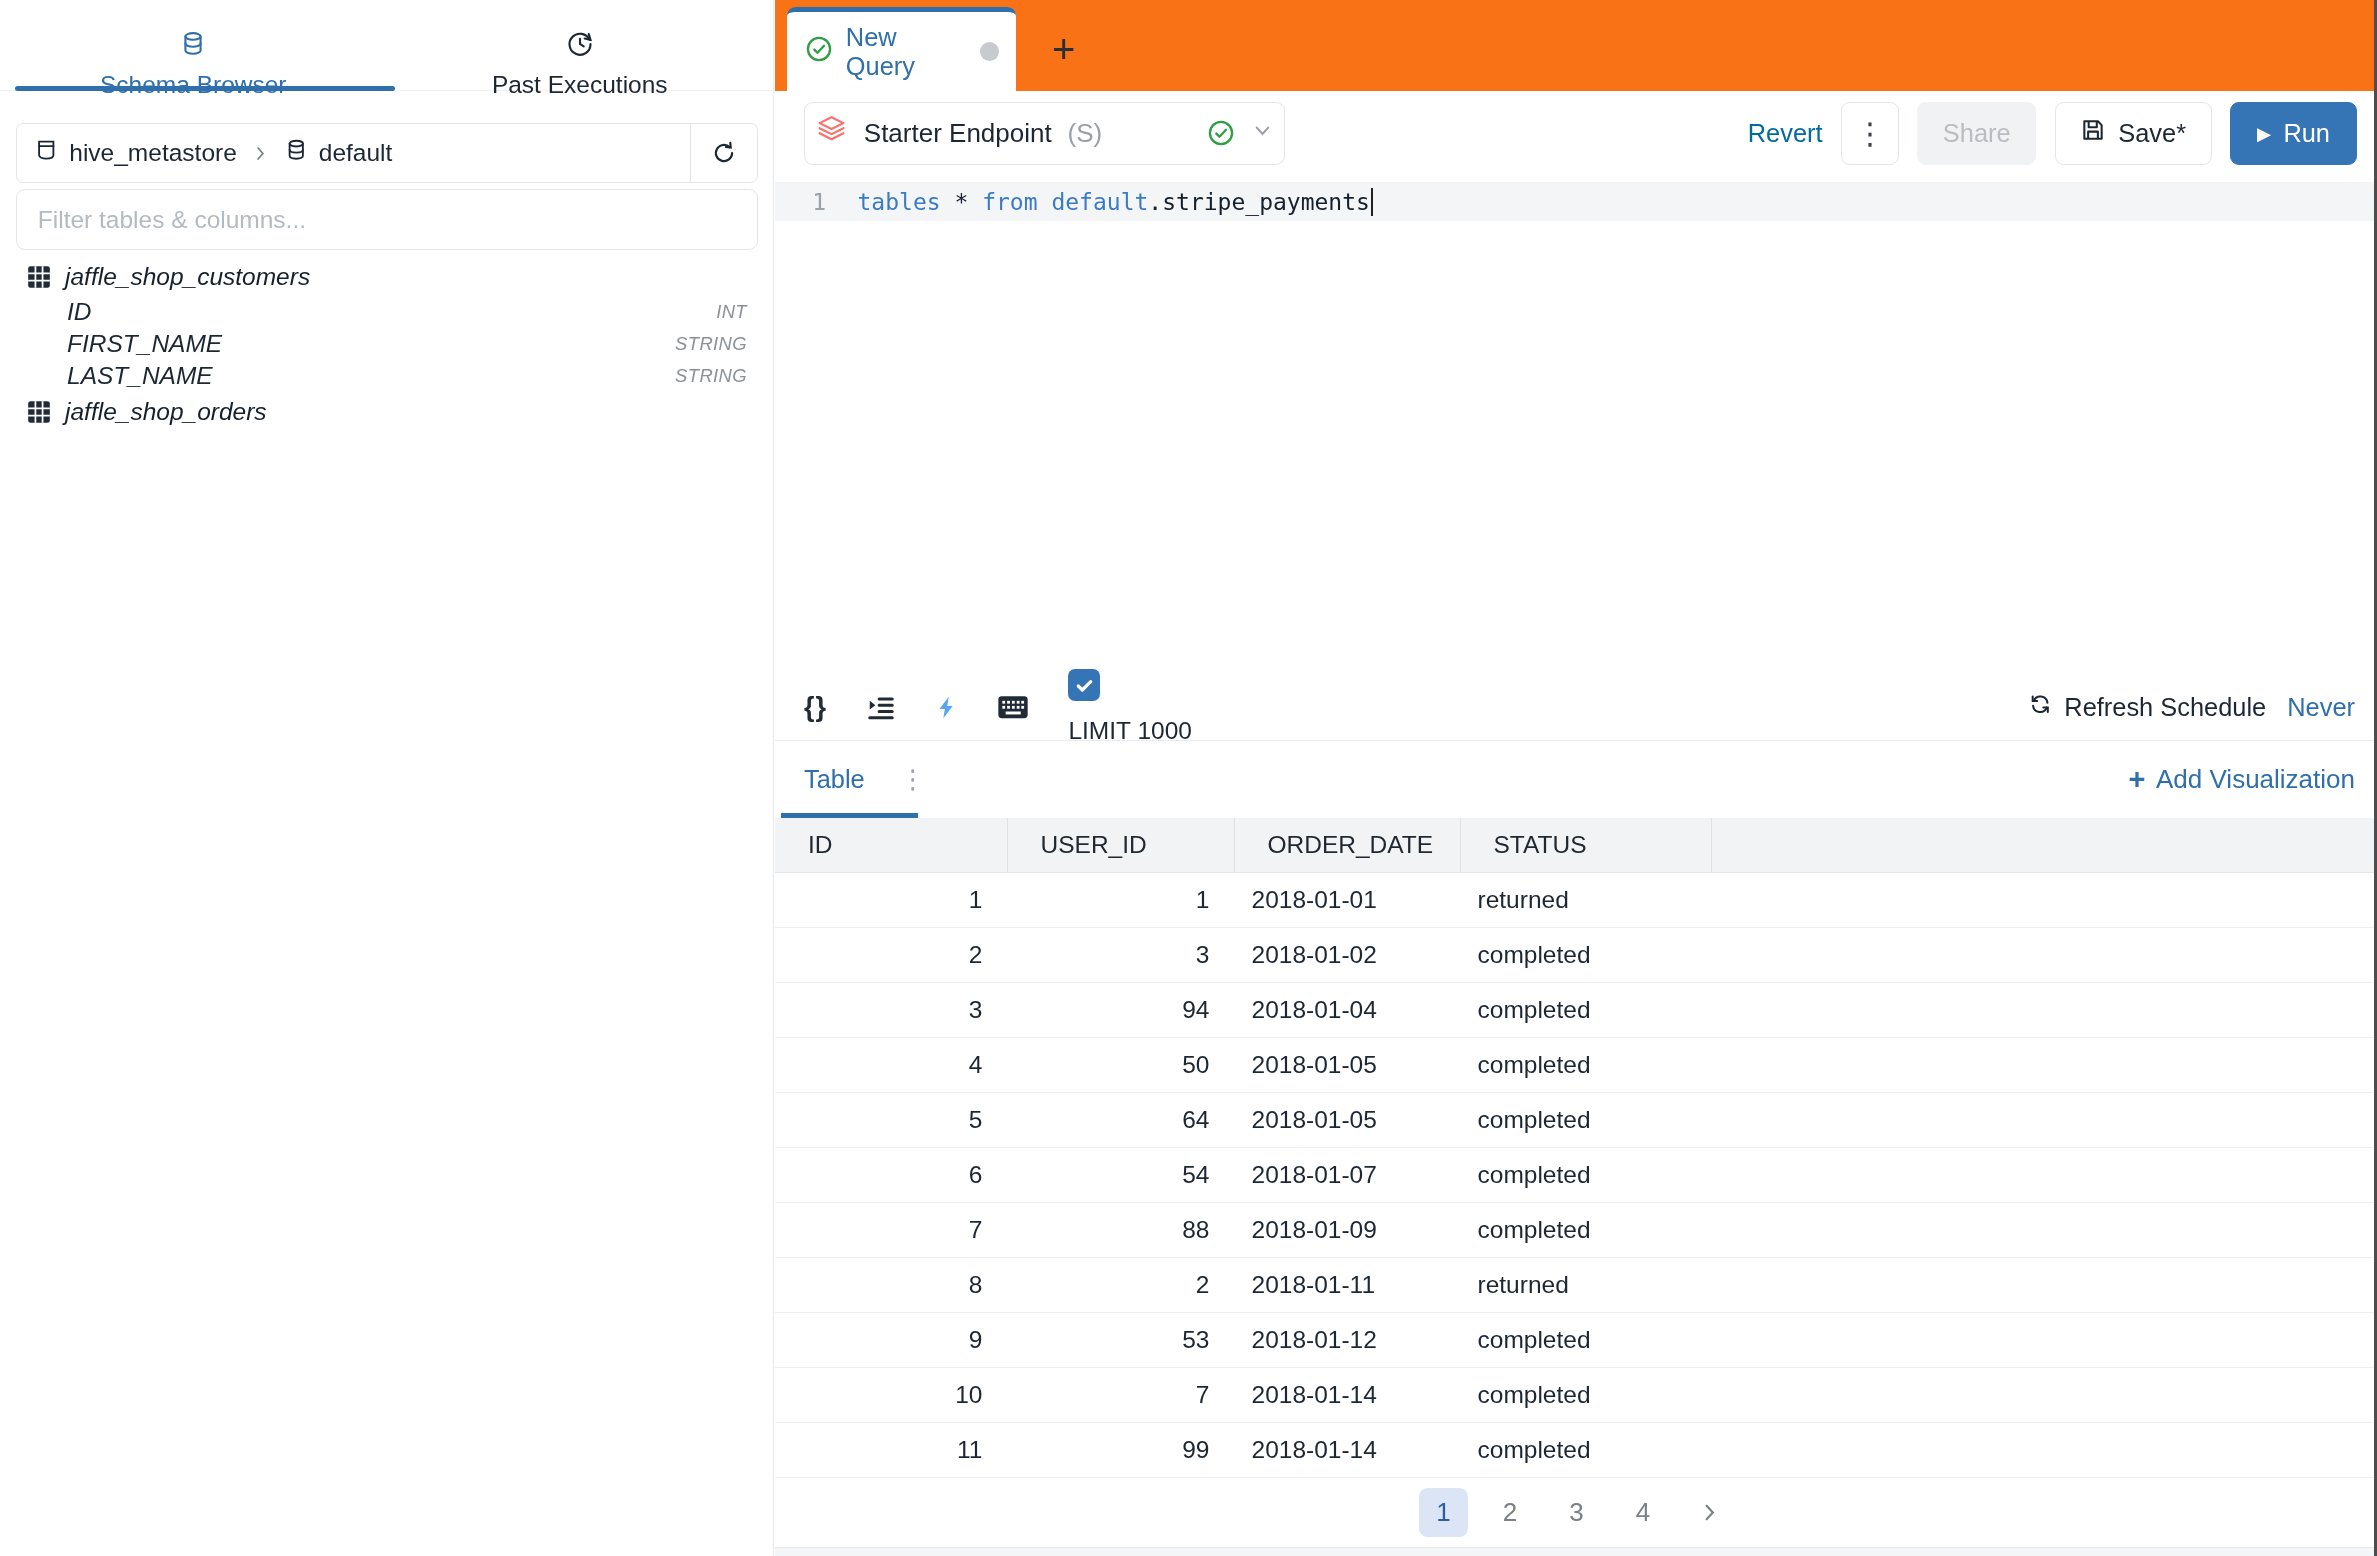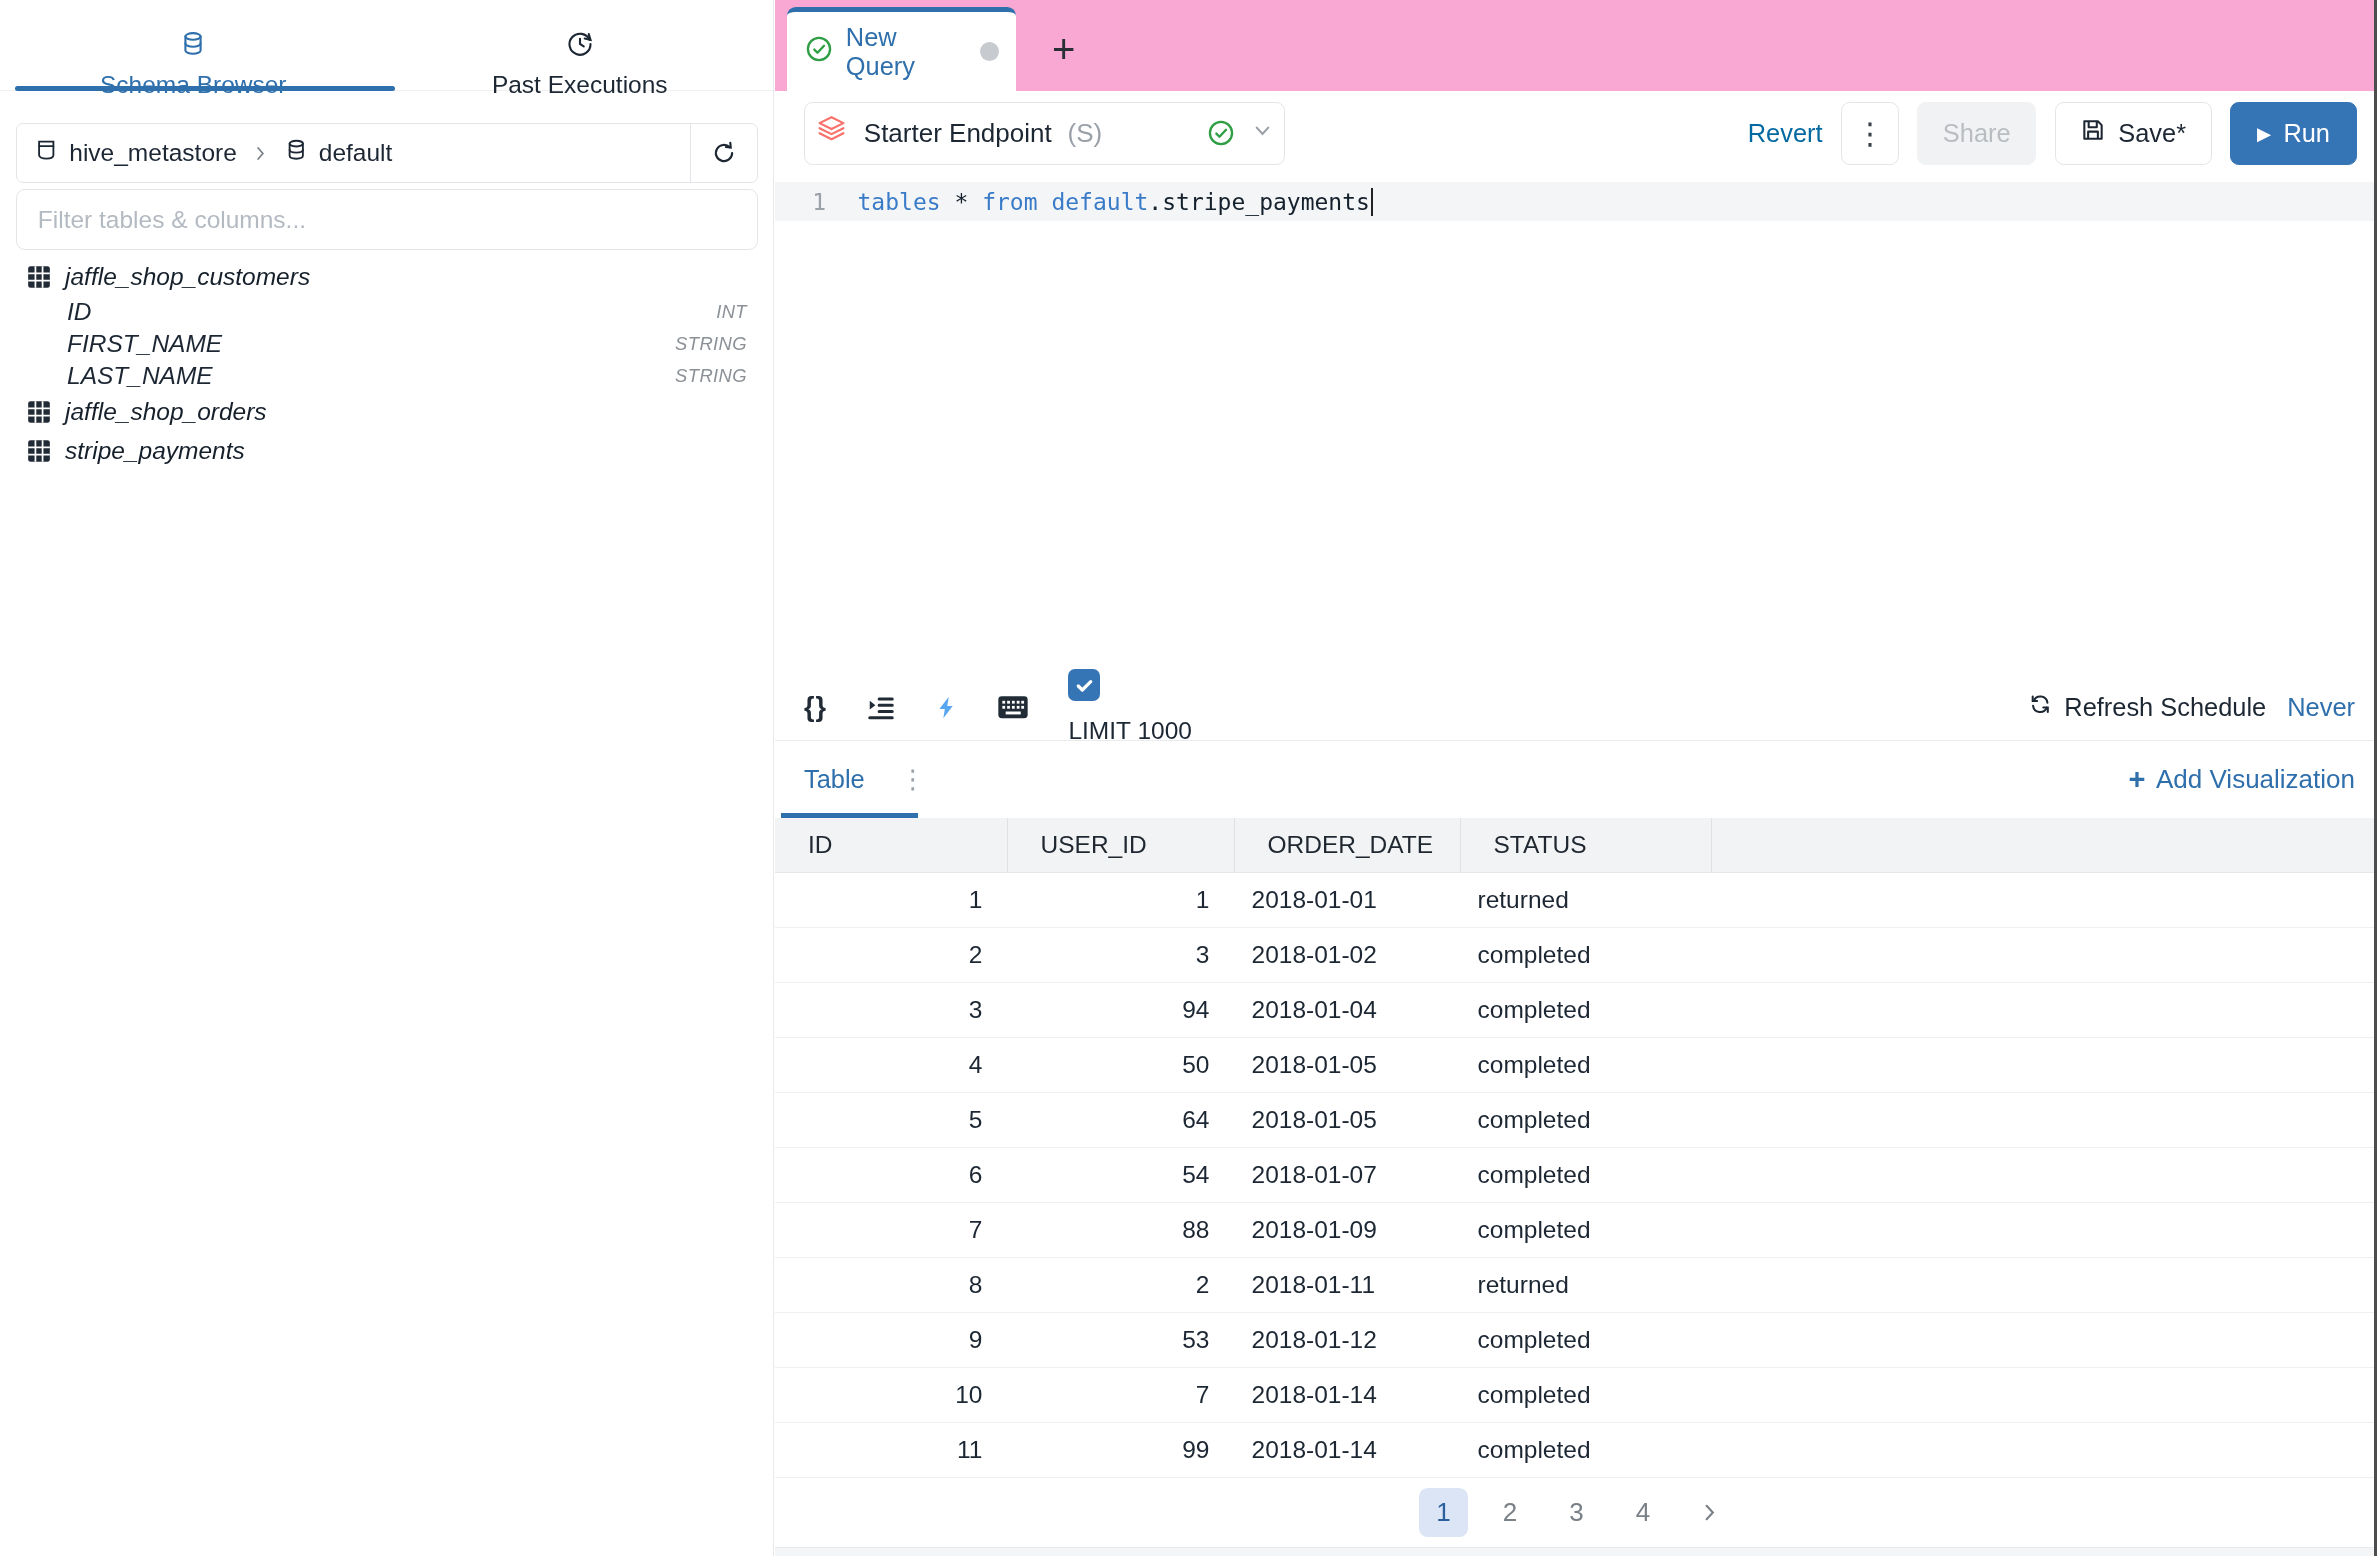--- a/index.html
+++ b/index.html
@@ -27,21 +27,21 @@
 
   .tree { position:absolute; left:0; top:257px; width:100%;font-style:italic; }
   .tree-row { display:flex; align-items:center; gap:13px; height:39px; padding:0 26px; font-size:24.5px; font-weight:500; color:#16202b; cursor:pointer; }
   .tree-row .t-icon { display:flex; }
   .tree-col { display:flex; align-items:center; height:32px; padding:0 26px 0 67px; font-size:24.5px; color:#1c2733; cursor:pointer; }
   .tree-col .c-type { margin-left:auto; font-size:18.4px; color:#8a9096; letter-spacing:0.4px; }
 
   
   .main { position:absolute; left:775px; top:0; width:1603px; height:1556px; display:flex; flex-direction:column; background:#fff; }
 
-  .qtabs { flex:none; height:91px; background:#f9a8d4; display:flex; align-items:flex-end; }
+  .qtabs { flex:none; height:91px; background:#f97316; display:flex; align-items:flex-end; }
   .qtab { height:84px; width:229px; margin-left:12.3px; background:#fff; border-top:5.3px solid #2e6fac; border-radius:8.8px 8.8px 0 0; display:flex; align-items:center; gap:13px; padding:0 17.5px; font-size:25.4px; font-weight:500; color:#2e6fac; cursor:pointer; }
   .qtab .dot { width:19px; height:19px; border-radius:50%; background:#c7cacf; margin-left:10.5px; flex:none; }
   .newtab { width:95px; height:84px; display:flex; align-items:center; justify-content:center; font-size:40px; font-weight:300; color:#2a2f35; cursor:pointer; }
 
   .qheader { flex:none; height:84px; display:flex; align-items:center; padding:0 21px 0 29px; background:#fff; }
   .endpoint { width:481px; height:63px; border:0.9px solid #e3e5e8; border-radius:8.8px; display:flex; align-items:center; gap:15.8px; padding:0 10px; font-size:26px; cursor:pointer; background:#fff; }
   .endpoint .size { color:#9aa0a8; }
   .endpoint .ep-check { margin-left:auto; display:flex; }
   .actions { margin-left:auto; display:flex; align-items:center; gap:18.4px; }
   .link { color:#0369a1; font-size:25.4px; cursor:pointer; }
@@ -183,31 +183,20 @@
         <div class="tree-row">
           <span class="t-icon">
             <svg viewBox="0 0 24 24" width="26" height="26">
               <rect x="2" y="2" width="20" height="20" rx="2.2" fill="#212b36"></rect>
               <g stroke="#ffffff" stroke-width="1.6">
                 <path d="M2 8.7h20M2 15.3h20M8.7 2v20M15.3 2v20"></path>
               </g>
             </svg>
           </span>
           <span>jaffle_shop_orders</span>
-        </div>
-        <div class="tree-row">
-          <span class="t-icon">
-            <svg viewBox="0 0 24 24" width="26" height="26">
-              <rect x="2" y="2" width="20" height="20" rx="2.2" fill="#212b36"></rect>
-              <g stroke="#ffffff" stroke-width="1.6">
-                <path d="M2 8.7h20M2 15.3h20M8.7 2v20M15.3 2v20"></path>
-              </g>
-            </svg>
-          </span>
-          <span>stripe_payments</span>
         </div>
       </div>
   </aside>
 
   <main class="main">
 
     <div class="qtabs">
       <div class="qtab">
         <span>
           <svg viewBox="0 0 24 24" width="28" height="28" fill="none" stroke="#2f9e44" stroke-width="2">

